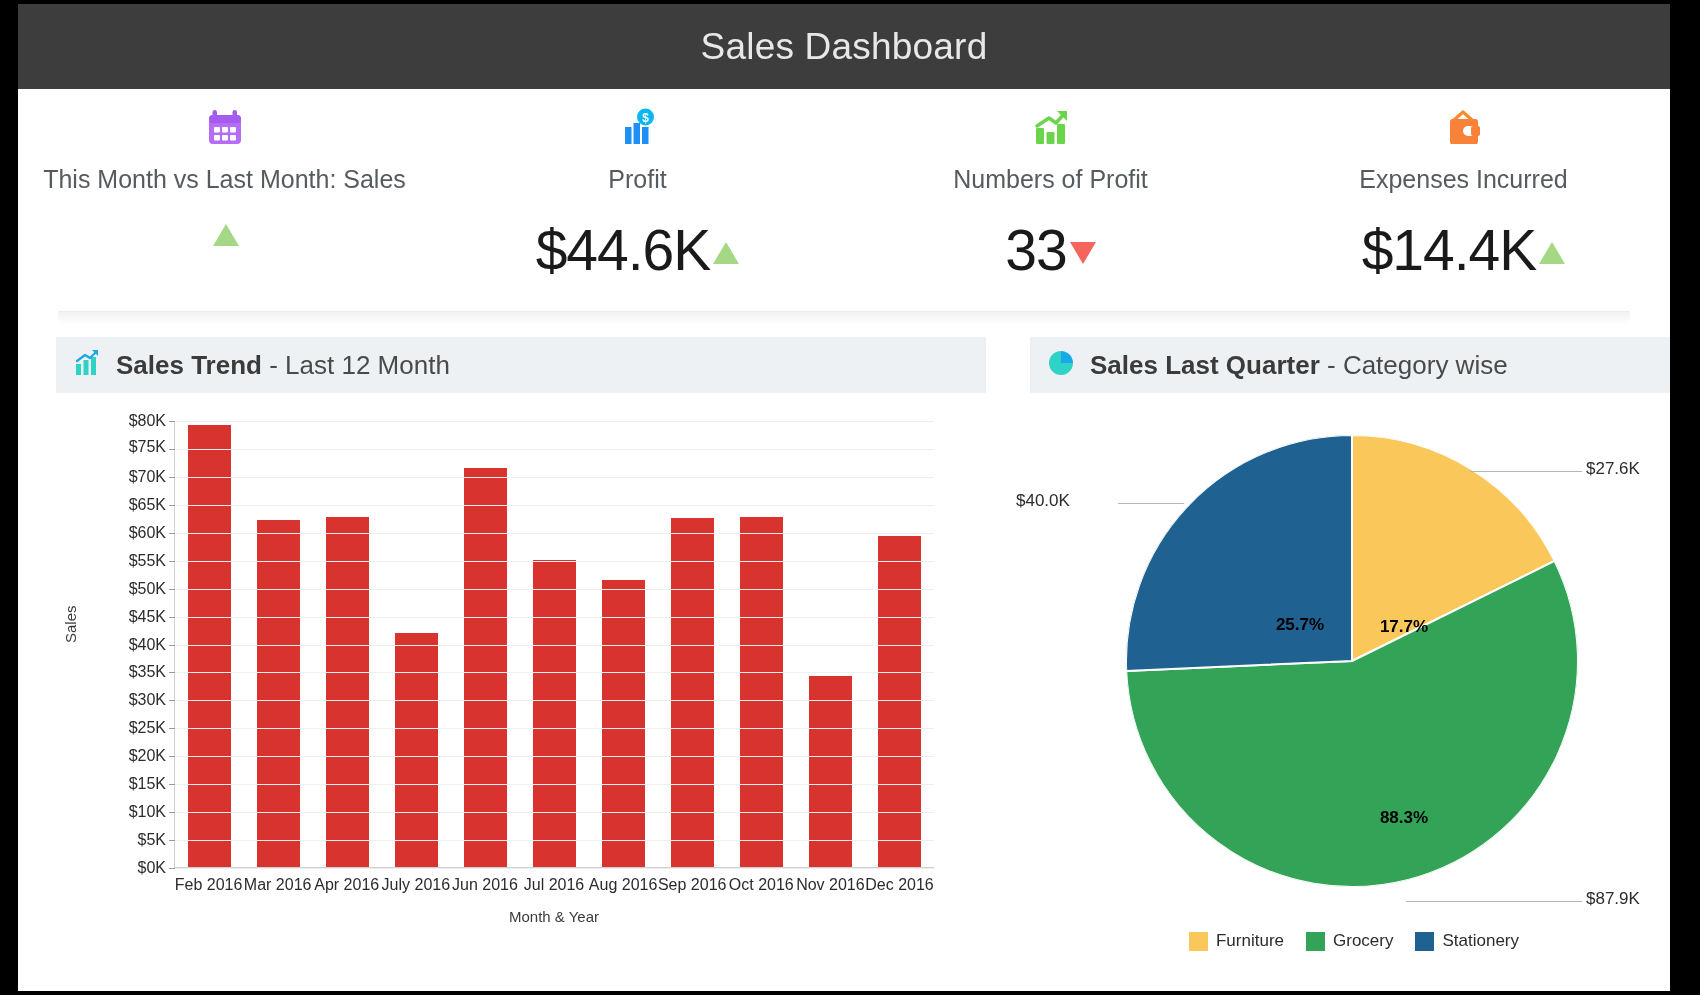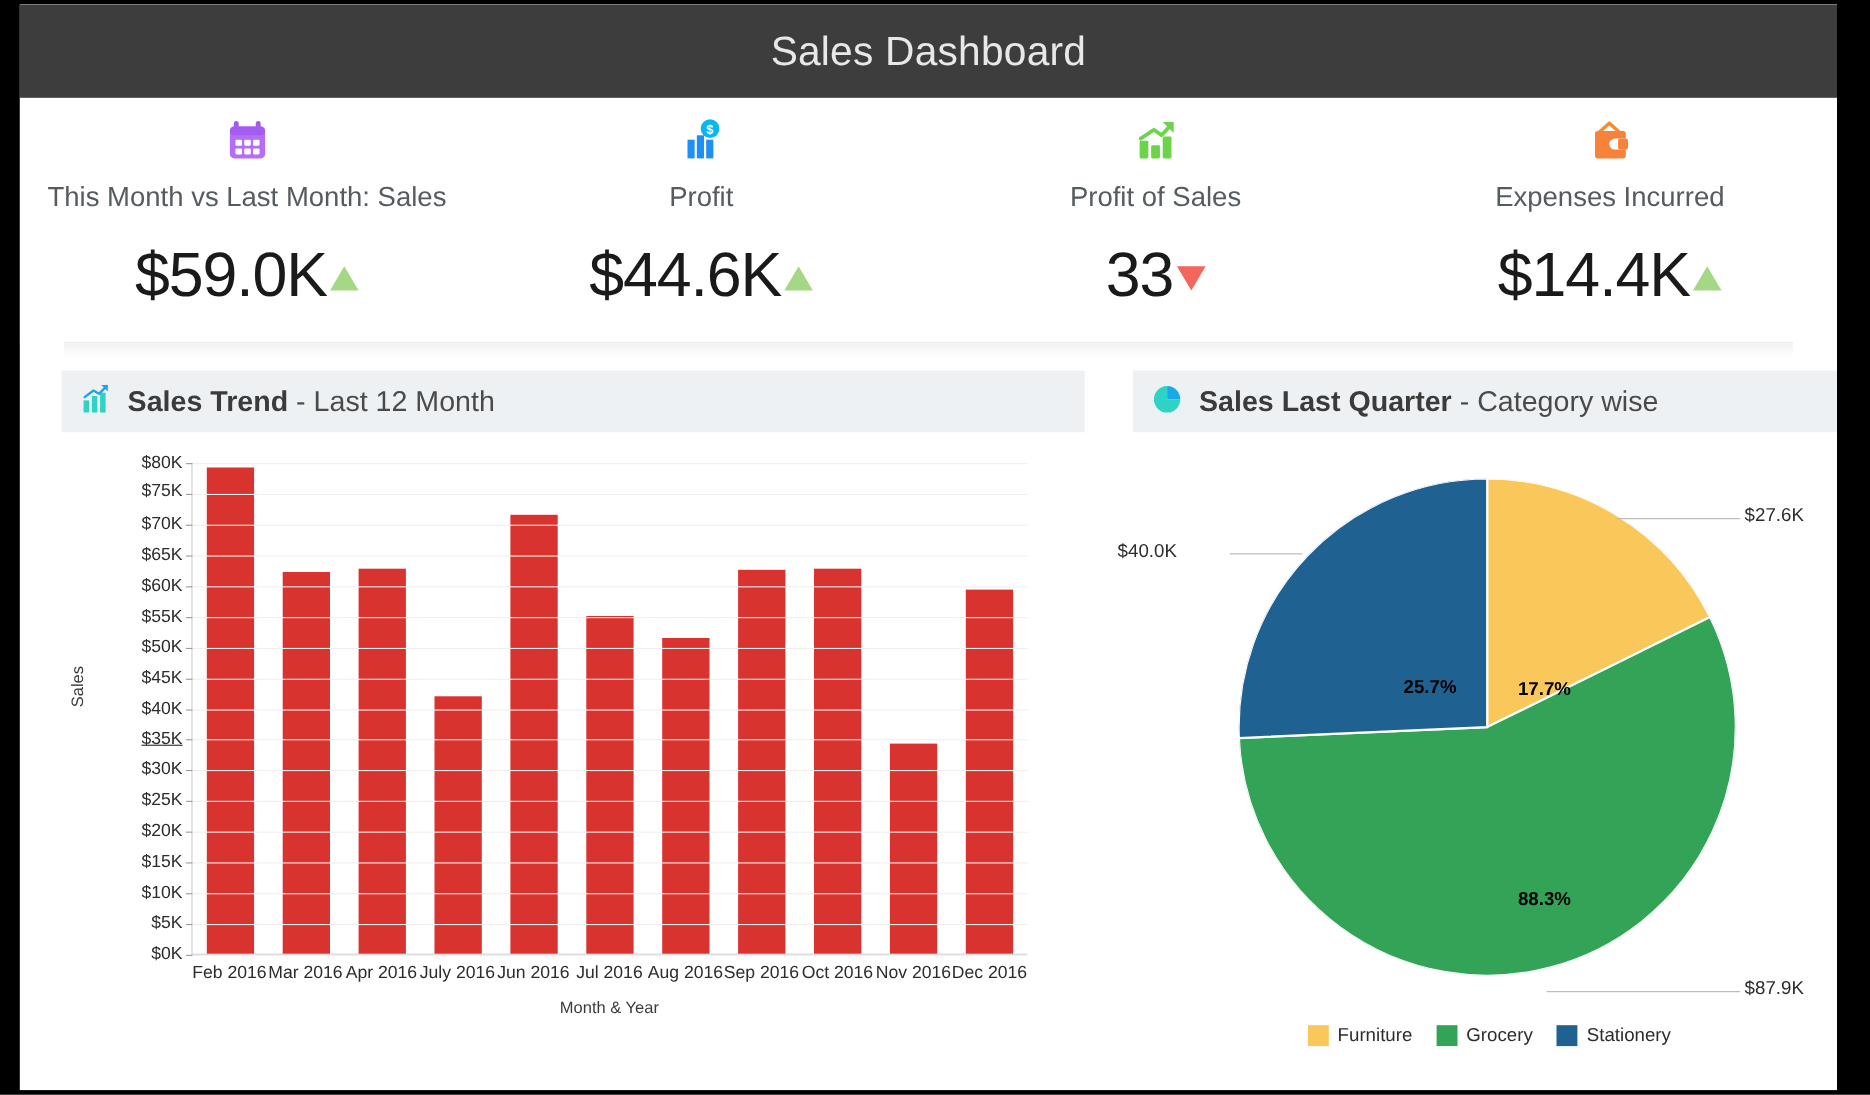--- a/index.html
+++ b/index.html
@@ -275,21 +275,20 @@
           <rect x="11" y="21" width="6" height="5.4" rx="1" fill="#ffffff"></rect>
           <rect x="19" y="21" width="6" height="5.4" rx="1" fill="#ffffff"></rect>
           <rect x="27" y="21" width="6" height="5.4" rx="1" fill="#ffffff"></rect>
           <rect x="11" y="29" width="6" height="5.4" rx="1" fill="#ffffff"></rect>
           <rect x="19" y="29" width="6" height="5.4" rx="1" fill="#ffffff"></rect>
           <rect x="27" y="29" width="6" height="5.4" rx="1" fill="#ffffff"></rect>
         </svg>
       </div>
       <div class="kpi-label">This Month vs Last Month: Sales</div>
       <div class="kpi-value">
-        <span class="kpi-num">$59.0K</span>
         <span class="tri up"></span>
       </div>
     </div>
 
     <div class="kpi">
       <div class="kpi-icon">
         <svg width="44" height="44" viewBox="0 0 44 44">
           <rect x="9" y="21" width="6.5" height="17" fill="#1f8ff5"></rect>
           <rect x="17.5" y="17" width="6.5" height="21" fill="#1f8ff5"></rect>
           <rect x="26" y="21" width="6.5" height="17" fill="#1f8ff5"></rect>
@@ -307,21 +306,21 @@
     <div class="kpi">
       <div class="kpi-icon">
         <svg width="44" height="44" viewBox="0 0 44 44">
           <rect x="7" y="22" width="8" height="16" rx="1.2" fill="#6cd44a"></rect>
           <rect x="17.5" y="26" width="8" height="12" rx="1.2" fill="#6cd44a"></rect>
           <rect x="28" y="18" width="8" height="20" rx="1.2" fill="#6cd44a"></rect>
           <path d="M8 20 L20 12 L27 17 L36 7" stroke="#6cd44a" stroke-width="3.4" fill="none" stroke-linecap="round" stroke-linejoin="round"></path>
           <path d="M28 5 L38 5 L38 15 Z" fill="#6cd44a"></path>
         </svg>
       </div>
-      <div class="kpi-label">Profit of Sales</div>
+      <div class="kpi-label">Numbers of Profit</div>
       <div class="kpi-value">
         <span class="kpi-num">33</span>
         <span class="tri down"></span>
       </div>
     </div>
 
     <div class="kpi">
       <div class="kpi-icon">
         <svg width="44" height="44" viewBox="0 0 44 44">
           <path d="M12 14 L21 6 L30 14" stroke="#f98a2e" stroke-width="3.2" fill="none" stroke-linejoin="round"></path>
@@ -409,21 +408,21 @@
             <div class="gridline" style="top: 335.25px;"></div>
             <div class="ytick" style="top: 335.25px;">$20K</div>
             <div class="ytickmark" style="top: 335.25px;"></div>
             <div class="gridline" style="top: 307.312px;"></div>
             <div class="ytick" style="top: 307.312px;">$25K</div>
             <div class="ytickmark" style="top: 307.312px;"></div>
             <div class="gridline" style="top: 279.375px;"></div>
             <div class="ytick" style="top: 279.375px;">$30K</div>
             <div class="ytickmark" style="top: 279.375px;"></div>
             <div class="gridline" style="top: 251.438px;"></div>
-            <div class="ytick" style="top: 251.438px; text-decoration: underline;">$35K</div>
+            <div class="ytick" style="top: 251.438px;">$35K</div>
             <div class="ytickmark" style="top: 251.438px;"></div>
             <div class="gridline" style="top: 223.5px;"></div>
             <div class="ytick" style="top: 223.5px;">$40K</div>
             <div class="ytickmark" style="top: 223.5px;"></div>
             <div class="gridline" style="top: 195.562px;"></div>
             <div class="ytick" style="top: 195.562px;">$45K</div>
             <div class="ytickmark" style="top: 195.562px;"></div>
             <div class="gridline" style="top: 167.625px;"></div>
             <div class="ytick" style="top: 167.625px;">$50K</div>
             <div class="ytickmark" style="top: 167.625px;"></div>

